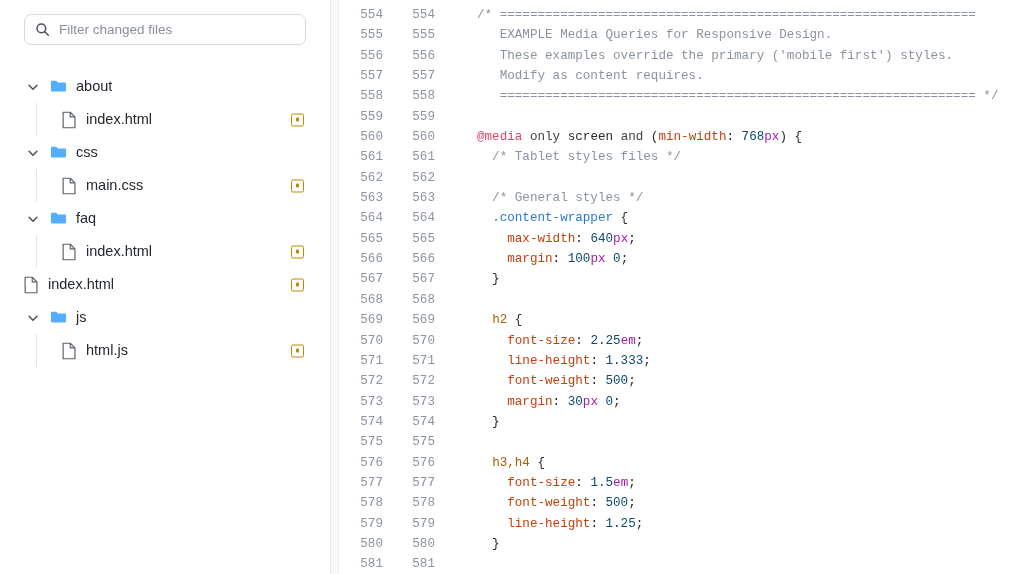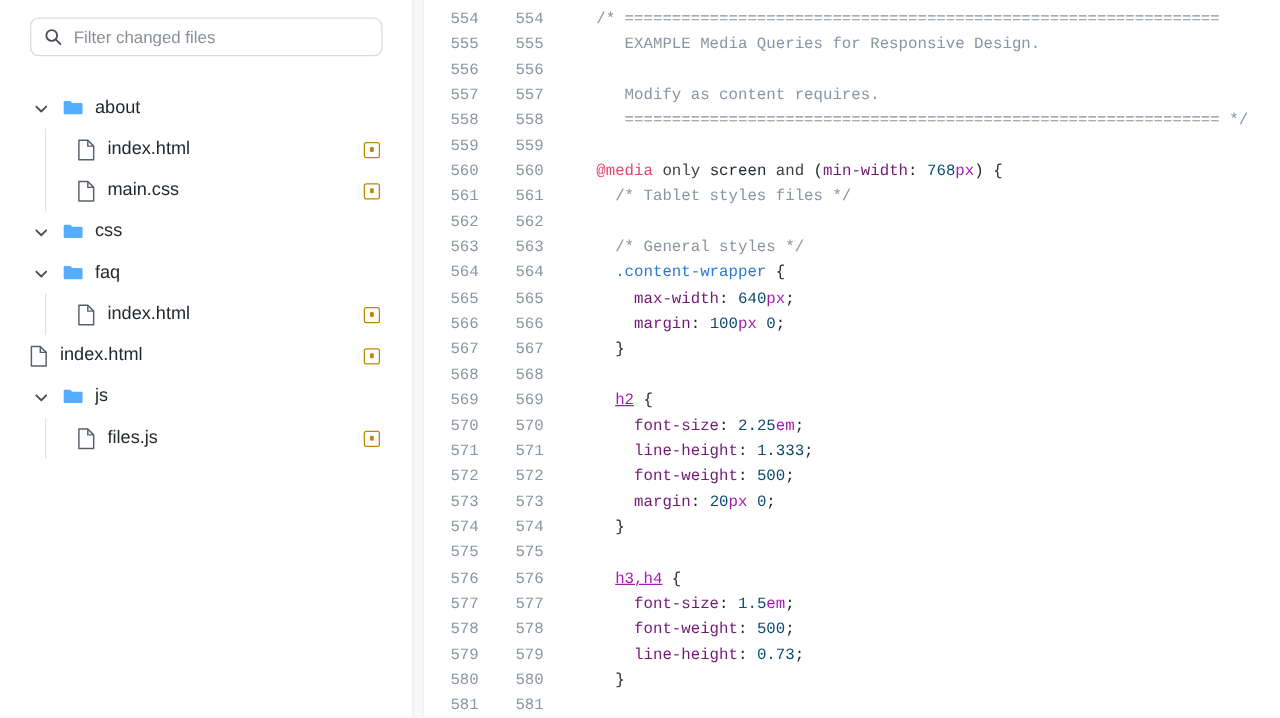--- a/index.html
+++ b/index.html
@@ -175,22 +175,22 @@
     white-space: pre;
     overflow: hidden;
   }
 
   
   .t-comment  { color: #8b949e; }
   .t-atrule   { color: #e3456b; }
   .t-keyword  { color: #404040; }
   .t-plain    { color: #24292e; }
   .t-selclass { color: #2b7ad1; }
-  .t-seltag   { color: #a21caf; text-decoration: underline; }
-  .t-prop     { color: #701a75; }
+  .t-seltag   { color: #a16207; }
+  .t-prop     { color: #c2410c; }
   .t-num      { color: #0c4a6e; }
   .t-unit     { color: #a21caf; }
   .t-punct    { color: #24292e; }
 </style>
 </head>
 <body>
 
 <div id="app">
 
   <aside class="tree-pane">
@@ -221,40 +221,40 @@
           <span class="indent-guide"></span>
           <span class="ic file"><svg viewBox="0 0 16 19" width="15" height="18" fill="none" stroke="currentColor" stroke-width="1.25" stroke-linejoin="round">
               <path d="M1.2 1.2h7.6l5 5v11.6H1.2z"></path>
               <path d="M8.8 1.2v5h5"></path>
             </svg></span>
           <span class="tree-label">index.html</span>
           <span class="status-badge">
             <i></i>
           </span>
         </div>
-        <div class="tree-row lvl-file-nested">
-          <span class="indent-guide"></span>
-          <span class="ic file"><svg viewBox="0 0 16 19" width="15" height="18" fill="none" stroke="currentColor" stroke-width="1.25" stroke-linejoin="round">
-              <path d="M1.2 1.2h7.6l5 5v11.6H1.2z"></path>
-              <path d="M8.8 1.2v5h5"></path>
-            </svg></span>
-          <span class="tree-label">main.css</span>
-          <span class="status-badge">
-            <i></i>
-          </span>
-        </div>
         <div class="tree-row">
           <span class="tw-chevron"><svg viewBox="0 0 16 16" width="14" height="14" fill="none" stroke="currentColor" stroke-width="1.7" stroke-linecap="round" stroke-linejoin="round">
               <polyline points="3.5,6 8,10.5 12.5,6"></polyline>
             </svg></span>
           <span class="ic folder"><svg viewBox="0 0 18 18" width="17" height="17" fill="currentColor">
               <path d="M1 4.1c0-.6.5-1.1 1.1-1.1h4.2c.35 0 .68.17.88.46l.9 1.24h7.8c.6 0 1.1.5 1.1 1.1v7.3c0 .6-.5 1.1-1.1 1.1H2.1c-.6 0-1.1-.5-1.1-1.1V4.1z"></path>
             </svg></span>
           <span class="tree-label">css</span>
         </div>
+        <div class="tree-row lvl-file-nested">
+          <span class="indent-guide"></span>
+          <span class="ic file"><svg viewBox="0 0 16 19" width="15" height="18" fill="none" stroke="currentColor" stroke-width="1.25" stroke-linejoin="round">
+              <path d="M1.2 1.2h7.6l5 5v11.6H1.2z"></path>
+              <path d="M8.8 1.2v5h5"></path>
+            </svg></span>
+          <span class="tree-label">main.css</span>
+          <span class="status-badge">
+            <i></i>
+          </span>
+        </div>
         <div class="tree-row">
           <span class="tw-chevron"><svg viewBox="0 0 16 16" width="14" height="14" fill="none" stroke="currentColor" stroke-width="1.7" stroke-linecap="round" stroke-linejoin="round">
               <polyline points="3.5,6 8,10.5 12.5,6"></polyline>
             </svg></span>
           <span class="ic folder"><svg viewBox="0 0 18 18" width="17" height="17" fill="currentColor">
               <path d="M1 4.1c0-.6.5-1.1 1.1-1.1h4.2c.35 0 .68.17.88.46l.9 1.24h7.8c.6 0 1.1.5 1.1 1.1v7.3c0 .6-.5 1.1-1.1 1.1H2.1c-.6 0-1.1-.5-1.1-1.1V4.1z"></path>
             </svg></span>
           <span class="tree-label">faq</span>
         </div>
         <div class="tree-row lvl-file-nested">
@@ -286,55 +286,55 @@
               <path d="M1 4.1c0-.6.5-1.1 1.1-1.1h4.2c.35 0 .68.17.88.46l.9 1.24h7.8c.6 0 1.1.5 1.1 1.1v7.3c0 .6-.5 1.1-1.1 1.1H2.1c-.6 0-1.1-.5-1.1-1.1V4.1z"></path>
             </svg></span>
           <span class="tree-label">js</span>
         </div>
         <div class="tree-row lvl-file-nested">
           <span class="indent-guide"></span>
           <span class="ic file"><svg viewBox="0 0 16 19" width="15" height="18" fill="none" stroke="currentColor" stroke-width="1.25" stroke-linejoin="round">
               <path d="M1.2 1.2h7.6l5 5v11.6H1.2z"></path>
               <path d="M8.8 1.2v5h5"></path>
             </svg></span>
-          <span class="tree-label">files.js</span>
+          <span class="tree-label">html.js</span>
           <span class="status-badge">
             <i></i>
           </span>
         </div>
       </div>
   </aside>
 
   <section class="code-pane">
     <div class="gutter-bg"></div>
     <div class="code-lines" id="code-lines">
         <div class="code-line"><span class="ln ln-old">554</span><span class="ln ln-new">554</span><span class="code-text"><span class="t-comment">/* ===============================================================</span></span></div>
         <div class="code-line"><span class="ln ln-old">555</span><span class="ln ln-new">555</span><span class="code-text"><span class="t-comment">   EXAMPLE Media Queries for Responsive Design.</span></span></div>
-        <div class="code-line"><span class="ln ln-old">556</span><span class="ln ln-new">556</span></div>
+        <div class="code-line"><span class="ln ln-old">556</span><span class="ln ln-new">556</span><span class="code-text"><span class="t-comment">   These examples override the primary ('mobile first') styles.</span></span></div>
         <div class="code-line"><span class="ln ln-old">557</span><span class="ln ln-new">557</span><span class="code-text"><span class="t-comment">   Modify as content requires.</span></span></div>
         <div class="code-line"><span class="ln ln-old">558</span><span class="ln ln-new">558</span><span class="code-text"><span class="t-comment">   =============================================================== */</span></span></div>
         <div class="code-line"><span class="ln ln-old">559</span><span class="ln ln-new">559</span><span class="code-text"></span></div>
         <div class="code-line"><span class="ln ln-old">560</span><span class="ln ln-new">560</span><span class="code-text"><span class="t-atrule">@media</span><span class="t-plain"> </span><span class="t-keyword">only</span><span class="t-plain"> screen </span><span class="t-keyword">and</span><span class="t-punct"> (</span><span class="t-prop">min-width</span><span class="t-punct">: </span><span class="t-num">768</span><span class="t-unit">px</span><span class="t-punct">) {</span></span></div>
         <div class="code-line"><span class="ln ln-old">561</span><span class="ln ln-new">561</span><span class="code-text"><span class="t-comment">  /* Tablet styles files */</span></span></div>
         <div class="code-line"><span class="ln ln-old">562</span><span class="ln ln-new">562</span><span class="code-text"></span></div>
         <div class="code-line"><span class="ln ln-old">563</span><span class="ln ln-new">563</span><span class="code-text"><span class="t-comment">  /* General styles */</span></span></div>
         <div class="code-line"><span class="ln ln-old">564</span><span class="ln ln-new">564</span><span class="code-text"><span class="t-plain">  </span><span class="t-selclass">.content-wrapper</span><span class="t-punct"> {</span></span></div>
         <div class="code-line"><span class="ln ln-old">565</span><span class="ln ln-new">565</span><span class="code-text"><span class="t-plain">    </span><span class="t-prop">max-width</span><span class="t-punct">: </span><span class="t-num">640</span><span class="t-unit">px</span><span class="t-punct">;</span></span></div>
         <div class="code-line"><span class="ln ln-old">566</span><span class="ln ln-new">566</span><span class="code-text"><span class="t-plain">    </span><span class="t-prop">margin</span><span class="t-punct">: </span><span class="t-num">100</span><span class="t-unit">px </span><span class="t-num">0</span><span class="t-punct">;</span></span></div>
         <div class="code-line"><span class="ln ln-old">567</span><span class="ln ln-new">567</span><span class="code-text"><span class="t-punct">  }</span></span></div>
         <div class="code-line"><span class="ln ln-old">568</span><span class="ln ln-new">568</span><span class="code-text"></span></div>
         <div class="code-line"><span class="ln ln-old">569</span><span class="ln ln-new">569</span><span class="code-text"><span class="t-plain">  </span><span class="t-seltag">h2</span><span class="t-punct"> {</span></span></div>
         <div class="code-line"><span class="ln ln-old">570</span><span class="ln ln-new">570</span><span class="code-text"><span class="t-plain">    </span><span class="t-prop">font-size</span><span class="t-punct">: </span><span class="t-num">2.25</span><span class="t-unit">em</span><span class="t-punct">;</span></span></div>
         <div class="code-line"><span class="ln ln-old">571</span><span class="ln ln-new">571</span><span class="code-text"><span class="t-plain">    </span><span class="t-prop">line-height</span><span class="t-punct">: </span><span class="t-num">1.333</span><span class="t-punct">;</span></span></div>
         <div class="code-line"><span class="ln ln-old">572</span><span class="ln ln-new">572</span><span class="code-text"><span class="t-plain">    </span><span class="t-prop">font-weight</span><span class="t-punct">: </span><span class="t-num">500</span><span class="t-punct">;</span></span></div>
-        <div class="code-line"><span class="ln ln-old">573</span><span class="ln ln-new">573</span><span class="code-text"><span class="t-plain">    </span><span class="t-prop">margin</span><span class="t-punct">: </span><span class="t-num">20</span><span class="t-unit">px </span><span class="t-num">0</span><span class="t-punct">;</span></span></div>
+        <div class="code-line"><span class="ln ln-old">573</span><span class="ln ln-new">573</span><span class="code-text"><span class="t-plain">    </span><span class="t-prop">margin</span><span class="t-punct">: </span><span class="t-num">30</span><span class="t-unit">px </span><span class="t-num">0</span><span class="t-punct">;</span></span></div>
         <div class="code-line"><span class="ln ln-old">574</span><span class="ln ln-new">574</span><span class="code-text"><span class="t-punct">  }</span></span></div>
         <div class="code-line"><span class="ln ln-old">575</span><span class="ln ln-new">575</span><span class="code-text"></span></div>
         <div class="code-line"><span class="ln ln-old">576</span><span class="ln ln-new">576</span><span class="code-text"><span class="t-plain">  </span><span class="t-seltag">h3,h4</span><span class="t-punct"> {</span></span></div>
         <div class="code-line"><span class="ln ln-old">577</span><span class="ln ln-new">577</span><span class="code-text"><span class="t-plain">    </span><span class="t-prop">font-size</span><span class="t-punct">: </span><span class="t-num">1.5</span><span class="t-unit">em</span><span class="t-punct">;</span></span></div>
         <div class="code-line"><span class="ln ln-old">578</span><span class="ln ln-new">578</span><span class="code-text"><span class="t-plain">    </span><span class="t-prop">font-weight</span><span class="t-punct">: </span><span class="t-num">500</span><span class="t-punct">;</span></span></div>
-        <div class="code-line"><span class="ln ln-old">579</span><span class="ln ln-new">579</span><span class="code-text"><span class="t-plain">    </span><span class="t-prop">line-height</span><span class="t-punct">: </span><span class="t-num">0.73</span><span class="t-punct">;</span></span></div>
+        <div class="code-line"><span class="ln ln-old">579</span><span class="ln ln-new">579</span><span class="code-text"><span class="t-plain">    </span><span class="t-prop">line-height</span><span class="t-punct">: </span><span class="t-num">1.25</span><span class="t-punct">;</span></span></div>
         <div class="code-line"><span class="ln ln-old">580</span><span class="ln ln-new">580</span><span class="code-text"><span class="t-punct">  }</span></span></div>
         <div class="code-line"><span class="ln ln-old">581</span><span class="ln ln-new">581</span><span class="code-text"></span></div>
       </div>
   </section>
 
 </div>
 
 </body></html>

